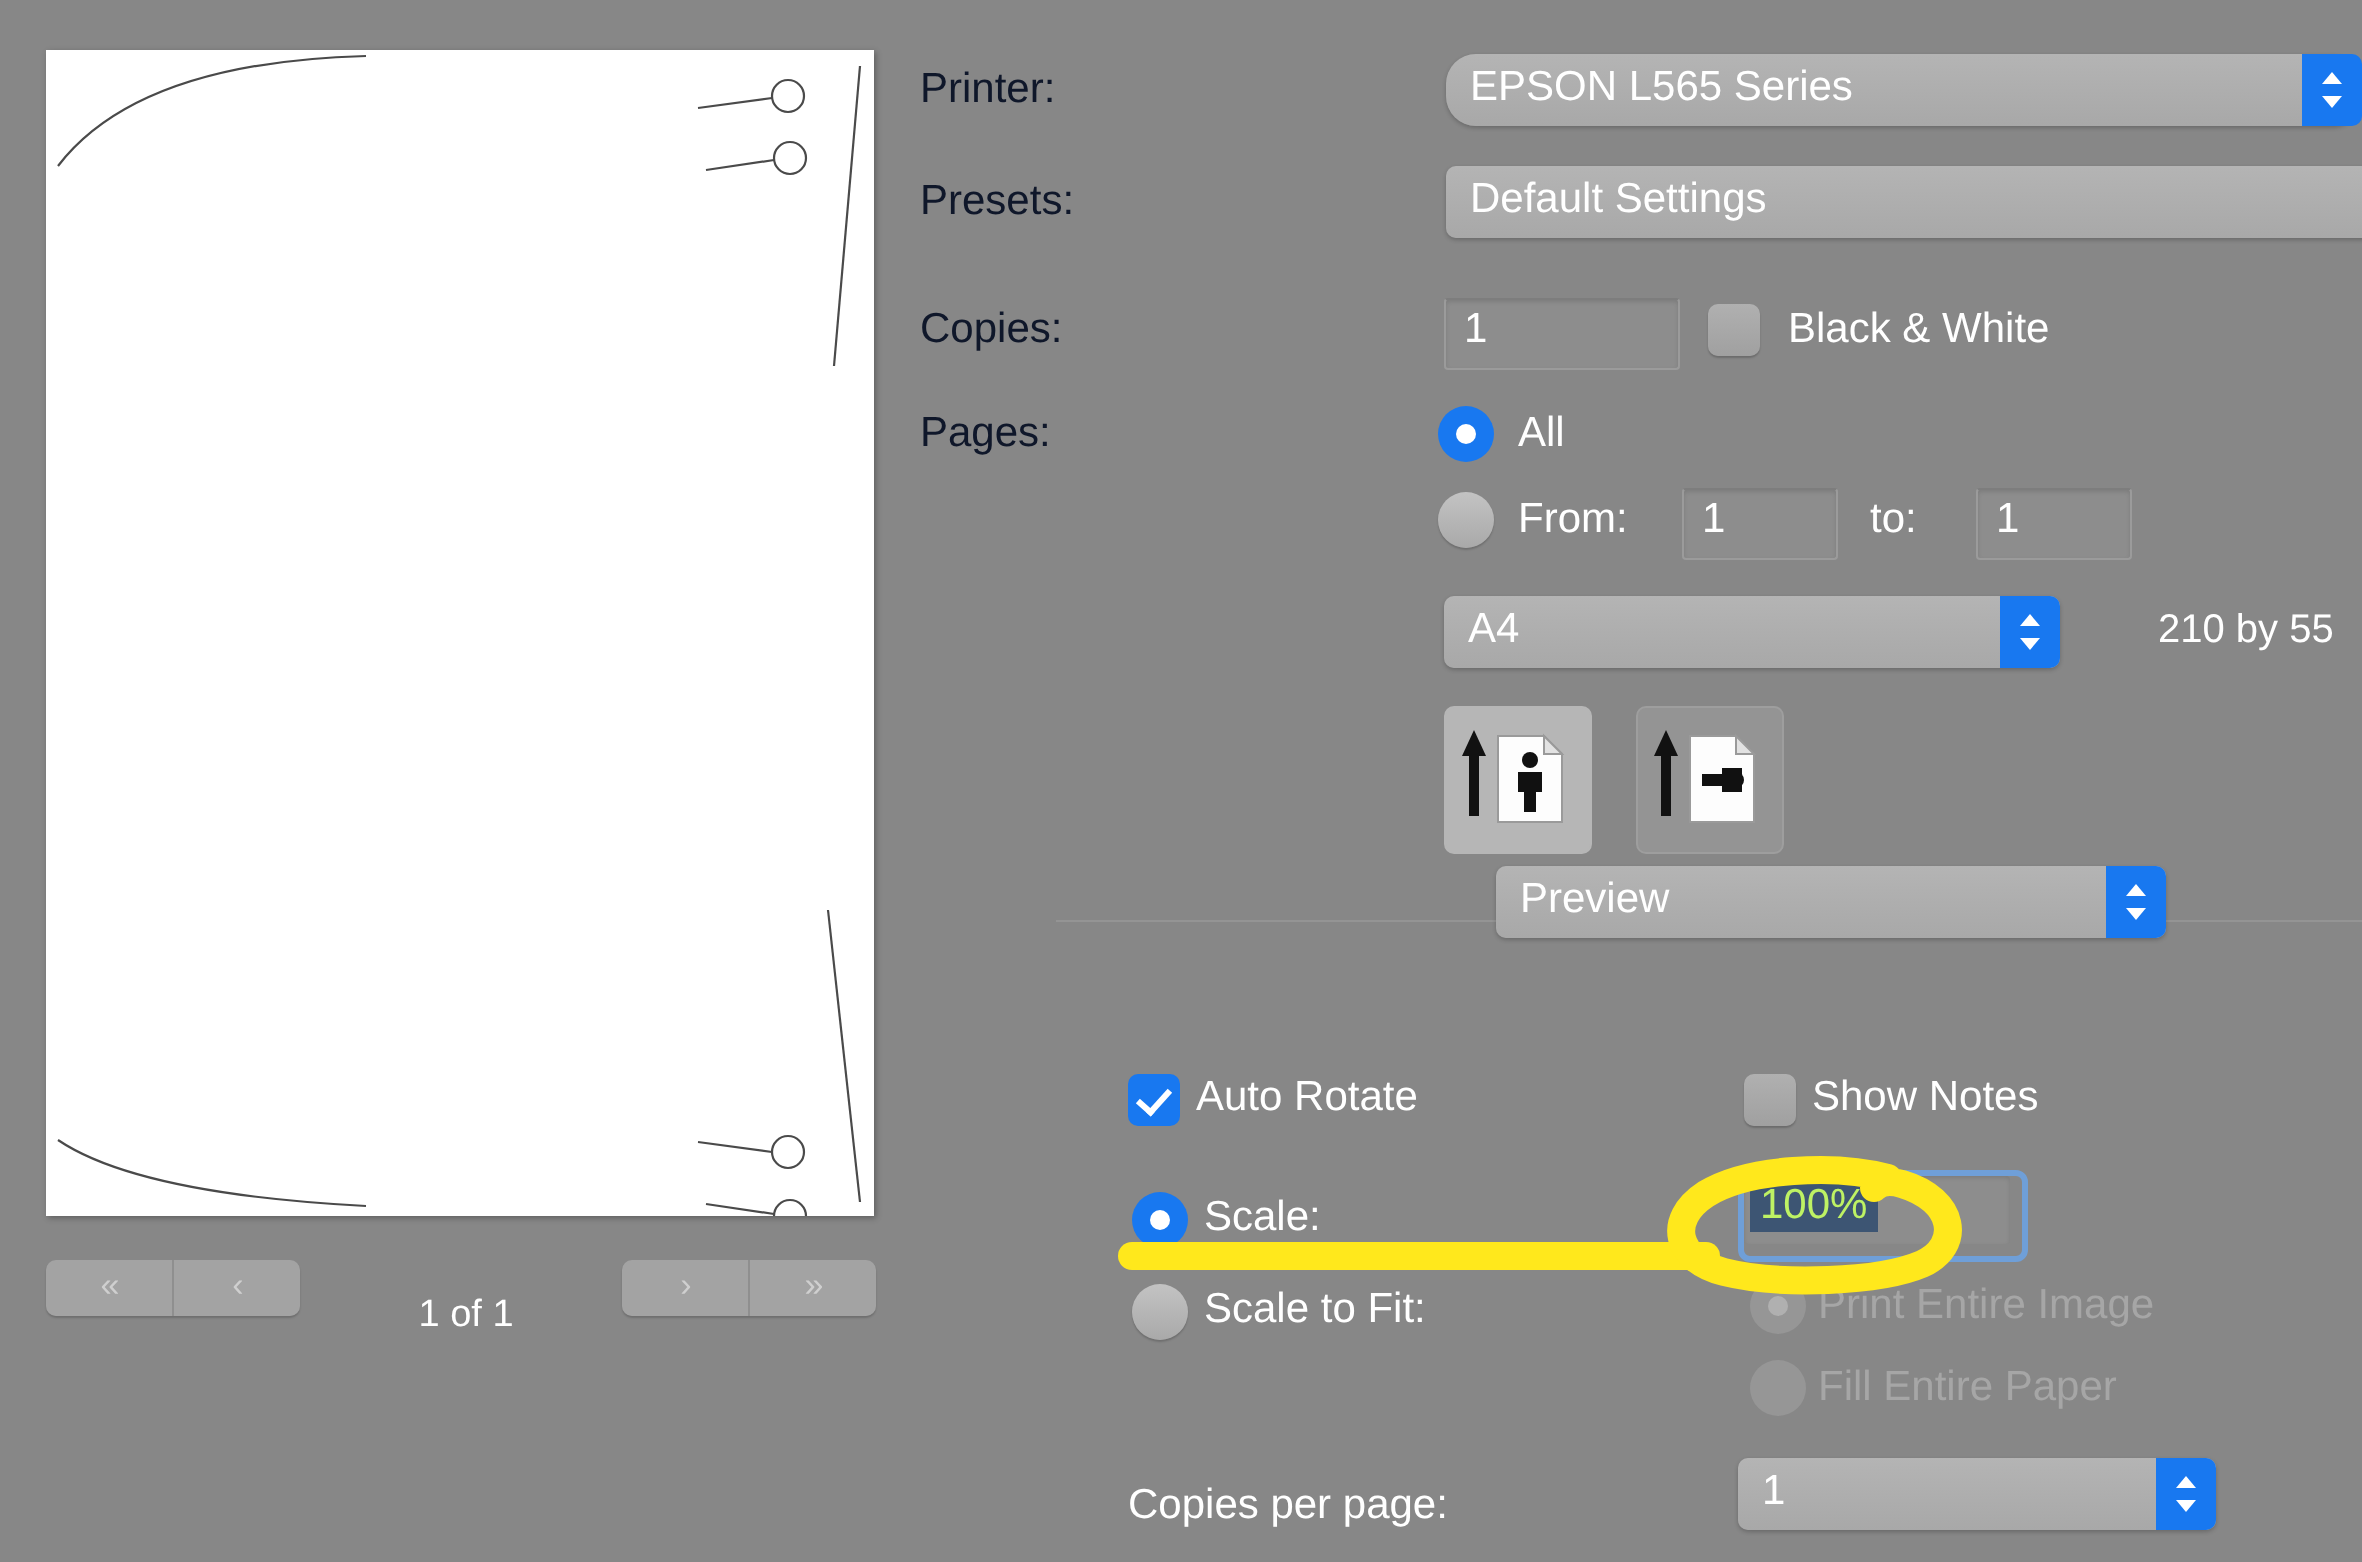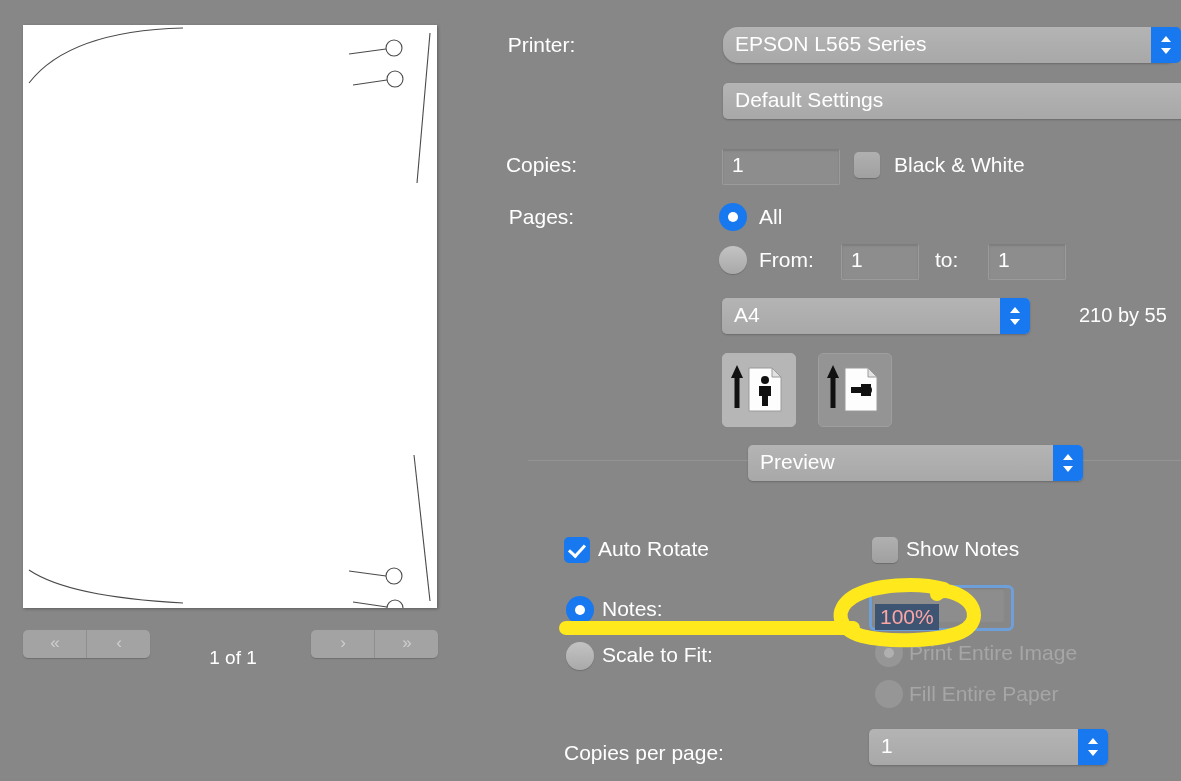--- a/index.html
+++ b/index.html
@@ -67,23 +67,23 @@
   }
 
   
   #settings-pane {
     position: absolute;
     left: 460px; top: 0;
     width: 721px; height: 781px;
   }
   .lbl {
     position: absolute;
-    color: #ffffff;
+    color: #0f172a;
     font-size: 21px;
-    text-align: center;
+    text-align: left;
     white-space: nowrap;
   }
   .lbl-left {
     position: absolute;
     color: #ffffff;
     font-size: 21px;
     white-space: nowrap;
   }
 
   
@@ -251,20 +251,21 @@
   <div class="popup" style="left:263px;top:27px;width:458px;border-radius:15px;">
     <div class="val" style="width:410px;">EPSON L565 Series</div>
     <div class="stepper">
       <svg width="16" height="20" viewBox="0 0 16 20">
           <path d="M8 1 L13 7 L3 7 Z" fill="#fff"></path>
           <path d="M8 19 L13 13 L3 13 Z" fill="#fff"></path>
         </svg>
     </div>
   </div>
 
+  <div class="lbl" style="left:0;top:89px;width:163px;">Presets:</div>
   <div class="popup" style="left:263px;top:83px;width:520px;">
     <div class="val" style="width:410px;">Default Settings</div>
     <div class="stepper">
       <svg width="16" height="20" viewBox="0 0 16 20">
           <path d="M8 1 L13 7 L3 7 Z" fill="#fff"></path>
           <path d="M8 19 L13 13 L3 13 Z" fill="#fff"></path>
         </svg>
     </div>
   </div>
 
@@ -317,41 +318,41 @@
       <path d="M14 54 L14 20" stroke="#111" stroke-width="5" fill="none"></path>
       <path d="M14 11 L20 24 L8 24 Z" fill="#111"></path>
       <path d="M26 14 L49 14 L58 23 L58 57 L26 57 Z" fill="#fdfdfd" stroke="#9a9a9a" stroke-width="1"></path>
       <path d="M49 14 L58 23 L49 23 Z" fill="#e2e2e2" stroke="#9a9a9a" stroke-width="1"></path>
       <circle cx="49" cy="36" r="4" fill="#111"></circle>
       <path d="M43 30 L43 42 L33 42 L33 39 L23 39 L23 33 L33 33 L33 30 Z" fill="#111" transform="translate(9,0)"></path>
     </svg>
   </div>
 
   <div id="separator"></div>
-  <div class="popup" style="left:288px;top:445px;width:335px;">
+  <div class="popup" style="left:288px;top:433px;width:335px;">
     <div class="val" style="width:290px;">Preview</div>
     <div class="stepper">
       <svg width="16" height="20" viewBox="0 0 16 20">
           <path d="M8 1 L13 7 L3 7 Z" fill="#fff"></path>
           <path d="M8 19 L13 13 L3 13 Z" fill="#fff"></path>
         </svg>
     </div>
   </div>
 
   <div class="checkbox checked" style="left:104px;top:537px;"></div>
   <div class="lbl-left" style="left:138px;top:537px;">Auto Rotate</div>
   <div class="checkbox" style="left:412px;top:537px;"></div>
   <div class="lbl-left" style="left:446px;top:537px;">Show Notes</div>
 
   <div class="radio selected" style="left:106px;top:596px;"></div>
-  <div class="lbl-left" style="left:142px;top:597px;">Notes:</div>
+  <div class="lbl-left" style="left:142px;top:597px;">Scale:</div>
 
   <div style="position:absolute;left:409px;top:585px;width:139px;height:40px;border:3px solid #6f9fd8;border-radius:6px;"></div>
   <div class="field" style="left:412px;top:588px;width:133px;height:34px;background:#8d8d8d;border:none;">
-    <div style="position:absolute;left:3px;top:16px;padding:1px 5px;background:#3d5573;color:#fca5a5;font-size:21px;">100%</div>
+    <div style="position:absolute;left:3px;top:2px;padding:1px 5px;background:#3d5573;color:#bef264;font-size:21px;">100%</div>
   </div>
 
   <div class="radio" style="left:106px;top:642px;"></div>
   <div class="lbl-left" style="left:142px;top:643px;">Scale to Fit:</div>
 
   <div class="radio disabled selected" style="left:415px;top:639px;"></div>
   <div class="lbl-left disabled-text" style="left:449px;top:641px;">Print Entire Image</div>
 
   <div class="radio disabled" style="left:415px;top:680px;"></div>
   <div class="lbl-left disabled-text" style="left:449px;top:682px;">Fill Entire Paper</div>

